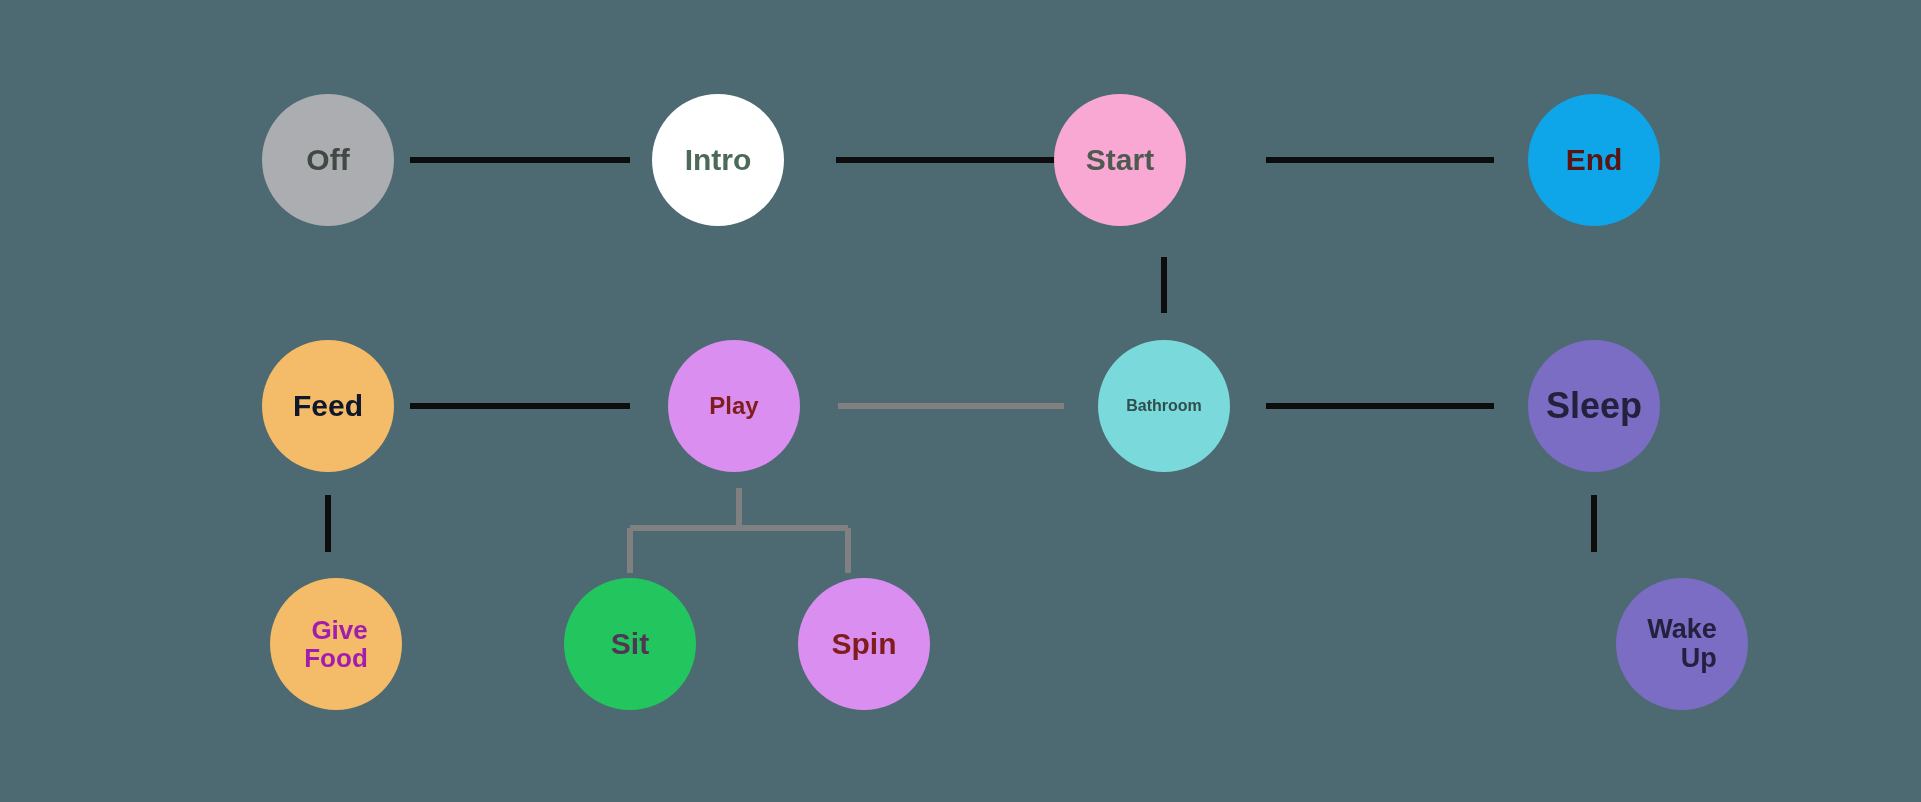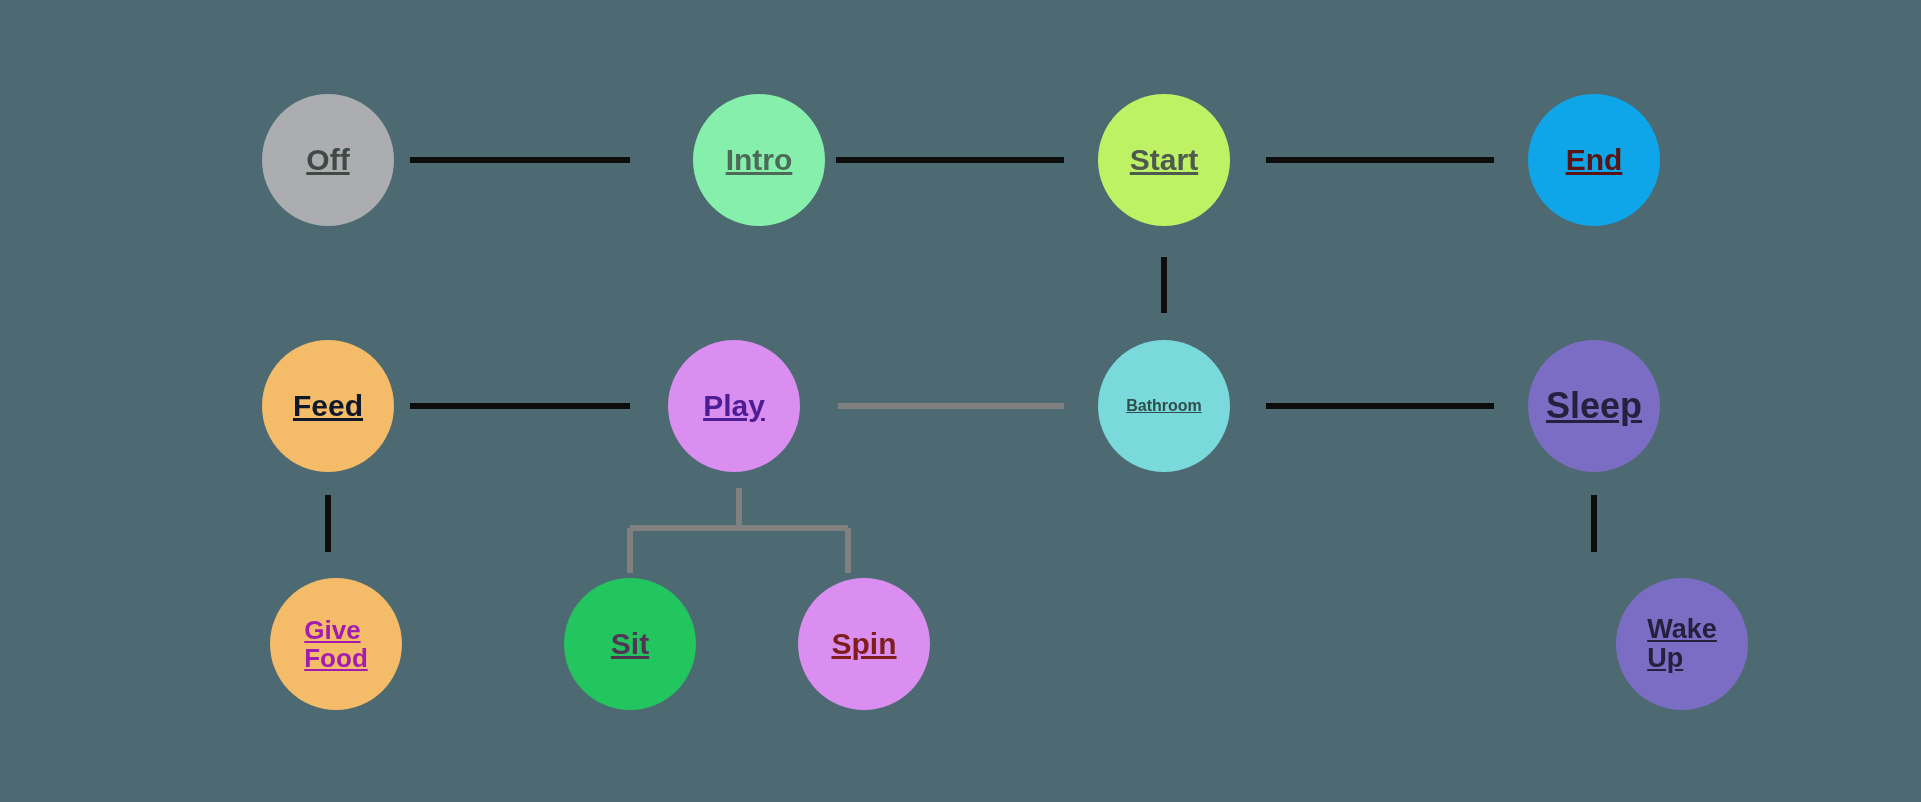--- a/index.html
+++ b/index.html
@@ -26,26 +26,25 @@
     width: 1921px;
     height: 802px;
     pointer-events: none;
   }
   .node {
     position: absolute;
     border-radius: 50%;
     display: flex;
     align-items: center;
     justify-content: center;
-    text-align: left;
+    text-align: right;
     line-height: 1.08;
     font-weight: bold;
     box-sizing: border-box;
     user-select: none;
-    text-decoration: underline;
   }
   .node-label {
     display: block;
     white-space: pre-line;
     padding: 0 4px;
   }
 </style>
 </head>
 <body>
 
@@ -62,33 +61,33 @@
       <polyline points="1594,495 1594,552" fill="none" stroke="#0d0d0d" stroke-width="6" stroke-linecap="butt"></polyline>
       <polyline points="739,488 739,528" fill="none" stroke="#808080" stroke-width="6" stroke-linecap="butt"></polyline>
       <polyline points="630,528 848,528" fill="none" stroke="#808080" stroke-width="6" stroke-linecap="butt"></polyline>
       <polyline points="630,528 630,573" fill="none" stroke="#808080" stroke-width="6" stroke-linecap="butt"></polyline>
       <polyline points="848,528 848,573" fill="none" stroke="#808080" stroke-width="6" stroke-linecap="butt"></polyline>
     </svg>
   <div id="node-layer">
       <div class="node" style="left: 262px; top: 94px; width: 132px; height: 132px; background: rgb(171, 173, 176); color: rgb(63, 74, 68); font-size: 30px;">
         <span class="node-label">Off</span>
       </div>
-      <div class="node" style="left: 693px; top: 94px; width: 132px; height: 132px; background: #86efac; color: rgb(77, 106, 88); font-size: 30px;">
+      <div class="node" style="left: 652px; top: 94px; width: 132px; height: 132px; background: #ffffff; color: rgb(77, 106, 88); font-size: 30px;">
         <span class="node-label">Intro</span>
       </div>
-      <div class="node" style="left: 1098px; top: 94px; width: 132px; height: 132px; background: #bef264; color: rgb(77, 90, 79); font-size: 30px;">
+      <div class="node" style="left: 1054px; top: 94px; width: 132px; height: 132px; background: #f9a8d4; color: rgb(77, 90, 79); font-size: 30px;">
         <span class="node-label">Start</span>
       </div>
       <div class="node" style="left: 1528px; top: 94px; width: 132px; height: 132px; background: #0ea5e9; color: rgb(90, 21, 18); font-size: 30px;">
         <span class="node-label">End</span>
       </div>
       <div class="node" style="left: 262px; top: 340px; width: 132px; height: 132px; background: rgb(244, 188, 104); color: #0f172a; font-size: 30px;">
         <span class="node-label">Feed</span>
       </div>
-      <div class="node" style="left: 668px; top: 340px; width: 132px; height: 132px; background: rgb(217, 142, 240); color: #4c1d95; font-size: 30px;">
+      <div class="node" style="left: 668px; top: 340px; width: 132px; height: 132px; background: rgb(217, 142, 240); color: #7f1d1d; font-size: 24px;">
         <span class="node-label">Play</span>
       </div>
       <div class="node" style="left: 1098px; top: 340px; width: 132px; height: 132px; background: rgb(122, 217, 218); color: rgb(47, 79, 78); font-size: 16px;">
         <span class="node-label">Bathroom</span>
       </div>
       <div class="node" style="left: 1528px; top: 340px; width: 132px; height: 132px; background: rgb(123, 109, 196); color: rgb(35, 33, 61); font-size: 36px;">
         <span class="node-label">Sleep</span>
       </div>
       <div class="node" style="left: 270px; top: 578px; width: 132px; height: 132px; background: rgb(244, 188, 104); color: #a21caf; font-size: 26px;">
         <span class="node-label">Give

